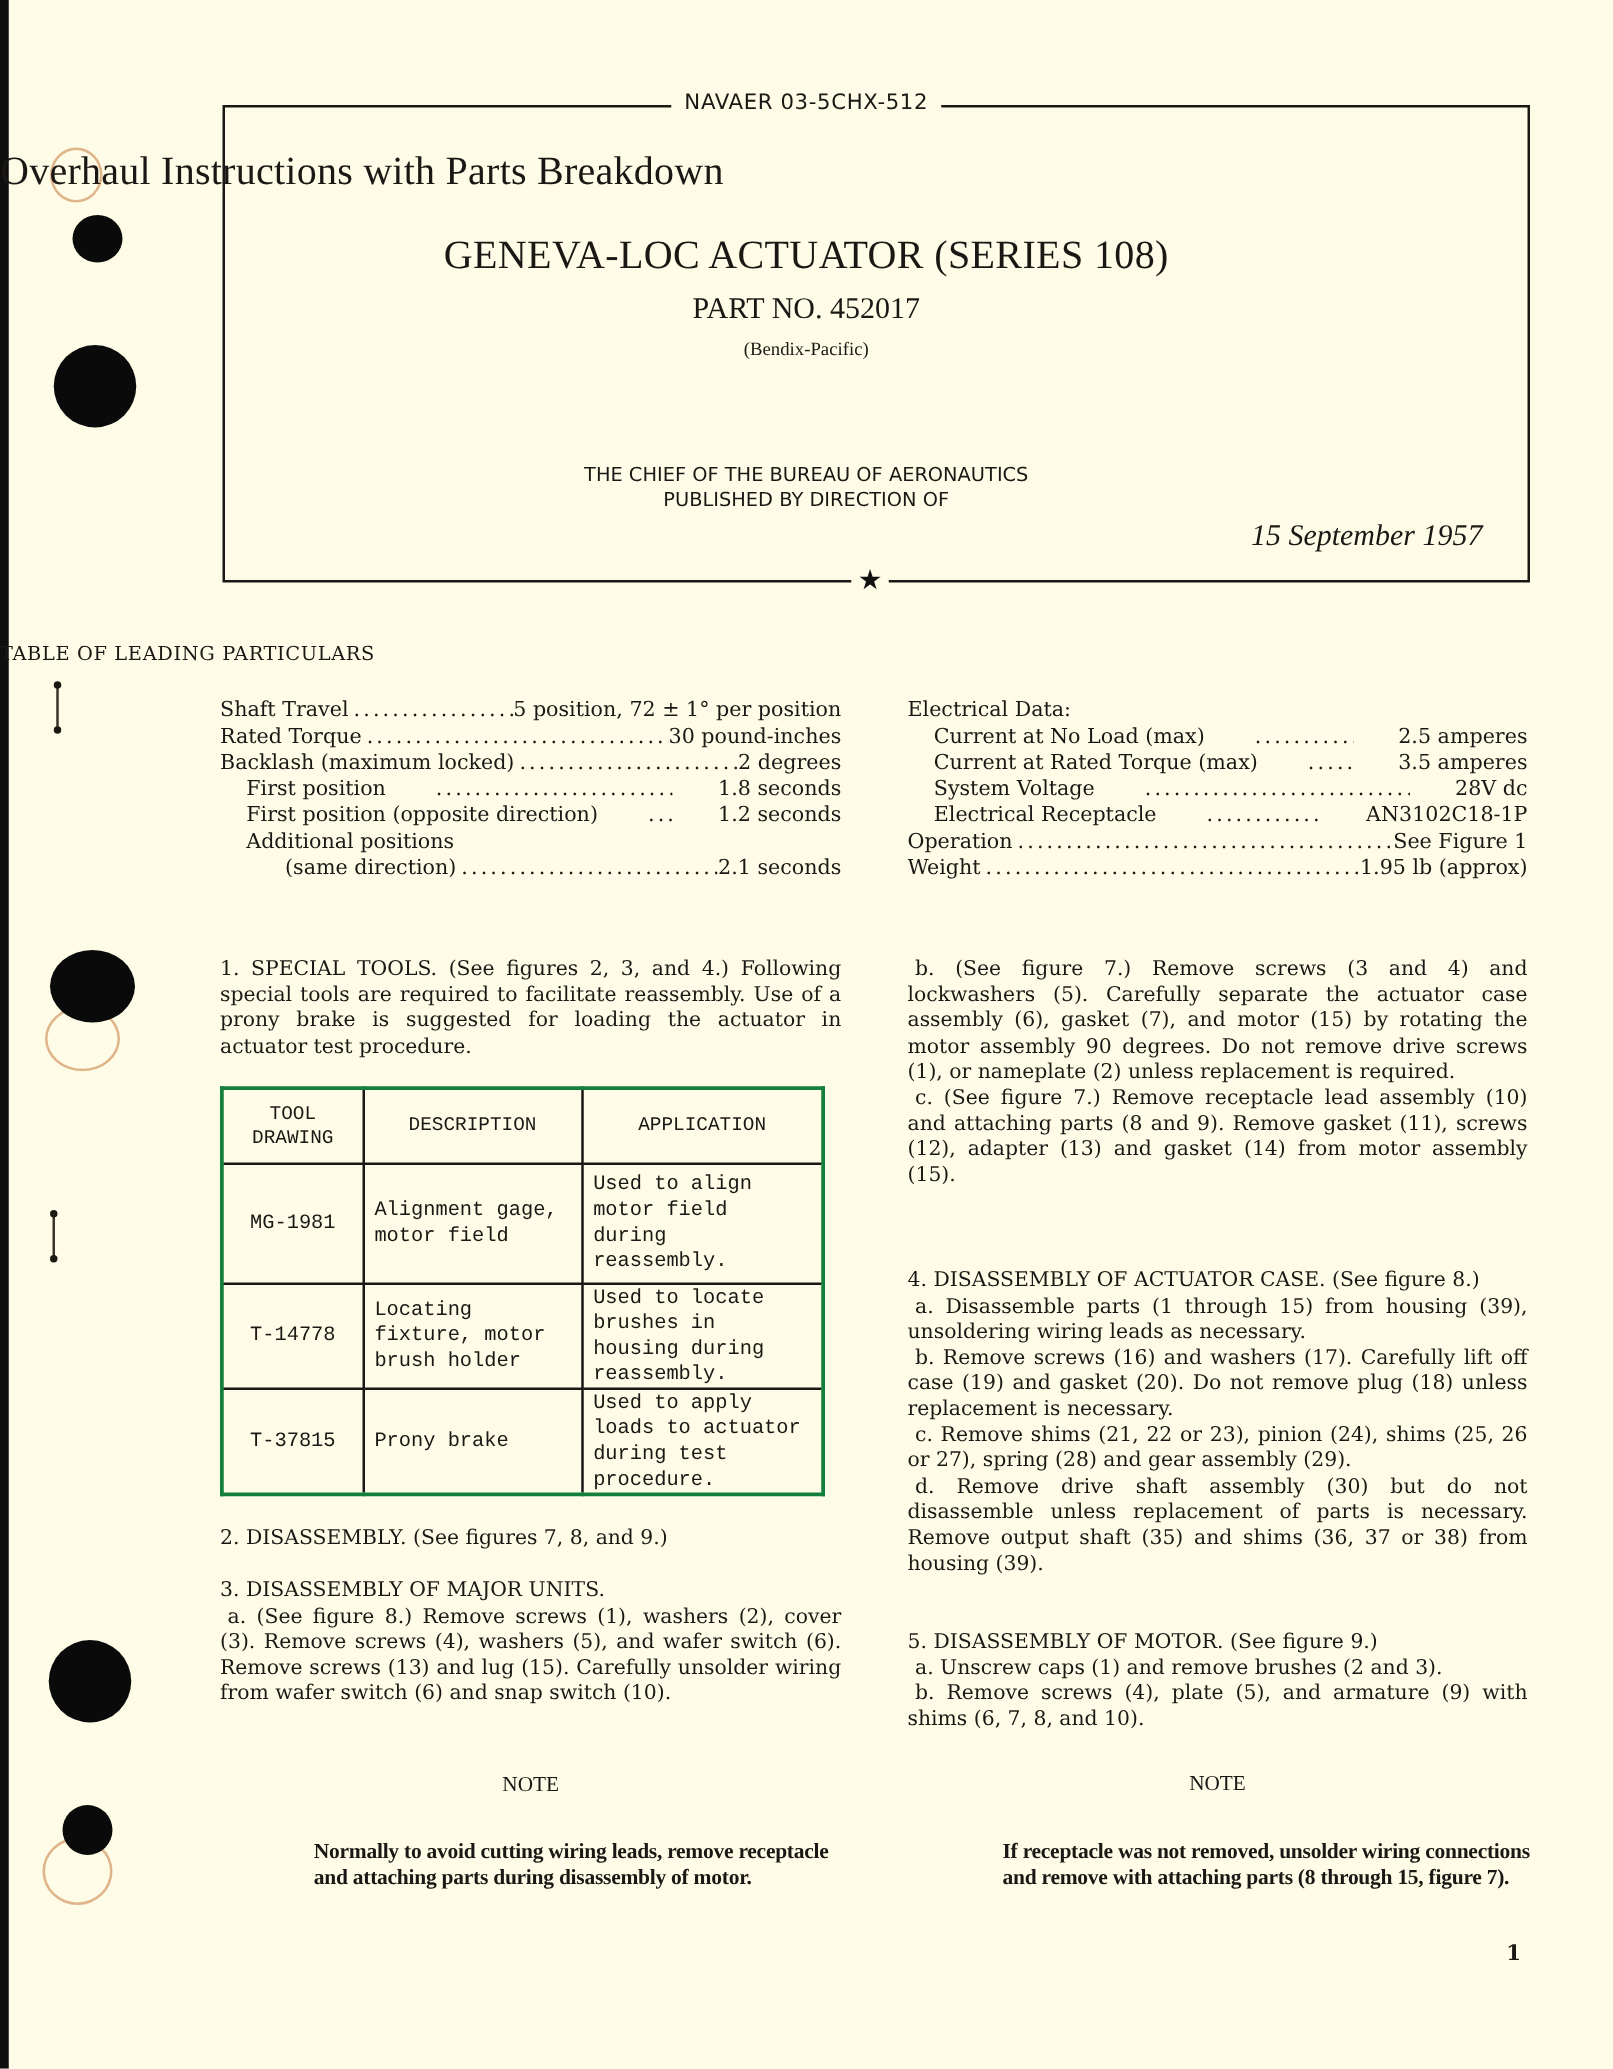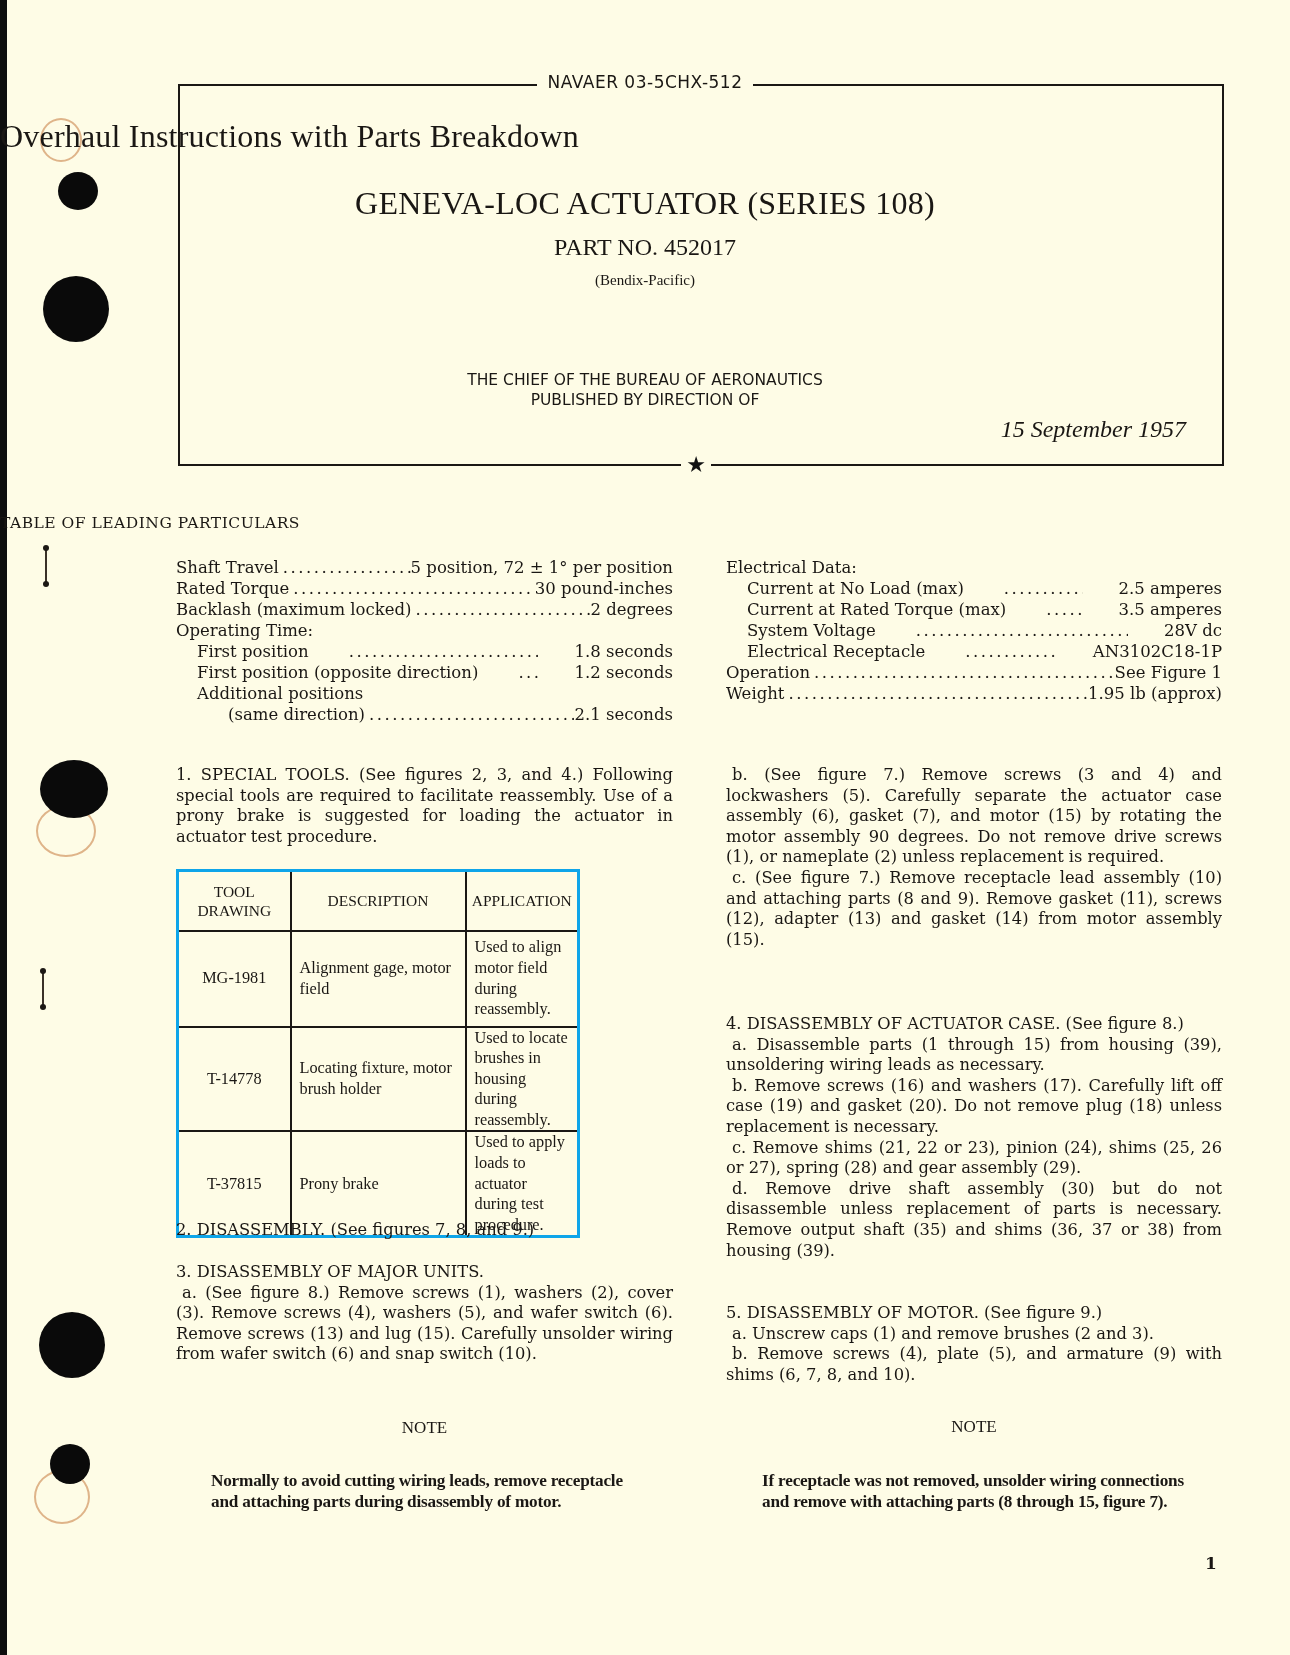--- a/index.html
+++ b/index.html
@@ -128,24 +128,24 @@
       text-align: justify;
     }
     .col-left { left: 176px; width: 497px; }
     .col-right { left: 726px; width: 496px; }
     .para { margin: 0; }
     .para.sub { text-indent: 6px; }
     .heading { }
 
     
     .tools-table {
-      position: absolute; left: 176px; top: 869px; width: 404px;
+      position: absolute; left: 176px; top: 869px; width: 484px;
       border-collapse: collapse;
-      font-family: Liberation Serif, serif; font-size: 16.3px; line-height: 20.6px;
-      border: 3px solid #0ea5e9;
+      font-family: Liberation Mono, monospace; font-size: 16.3px; line-height: 20.6px;
+      border: 3px solid #15803d;
     }
     .tools-table th, .tools-table td {
       border: 2px solid #1a1714; vertical-align: middle;
     }
     .tools-table th {
       font-weight: normal; text-align: center; height: 60px;
       font-size: 15.5px; line-height: 19px;
     }
     .tools-table td { padding: 0 8px; text-align: left; }
     .tools-table td.c1 { text-align: center; }
@@ -153,21 +153,21 @@
     .tools-table tr.r2 td { height: 82px; }
     .tools-table tr.r3 td { height: 80px; }
 
     .note-title {
       position: absolute; text-align: center;
       font-family: "Liberation Serif", serif; font-size: 17px;
     }
     .note-body {
       position: absolute;
       font-family: "Liberation Serif", serif; font-weight: bold;
-      font-size: 17.2px; line-height: 21px; letter-spacing: -0.2px;
+      font-size: 17.2px; line-height: 21px; letter-spacing: -0.2px; margin-left: 40px;
     }
     .page-num {
       position: absolute; top: 1553px; left: 1205px;
       font-family: "DejaVu Serif", serif; font-size: 17px; font-weight: bold;
     }
   </style>
 </head>
 <body>
 
 <div class="left-edge"></div>
@@ -207,23 +207,20 @@
     </div>
     <div class="tlp-row">
       <span class="lbl">Rated Torque</span>
       <span class="dots"></span>
       <span class="val">30 pound-inches</span>
     </div>
     <div class="tlp-row">
       <span class="lbl">Backlash (maximum locked)</span>
       <span class="dots"></span>
       <span class="val">2 degrees</span>
-    </div>
-    <div class="tlp-row">
-      <span class="lbl">Operating Time:</span>
     </div>
     <div class="tlp-row indent1">
       <span class="lbl">First position</span>
       <span class="dots"></span>
       <span class="val">1.8 seconds</span>
     </div>
     <div class="tlp-row indent1">
       <span class="lbl">First position (opposite direction)</span>
       <span class="dots"></span>
       <span class="val">1.2 seconds</span>

